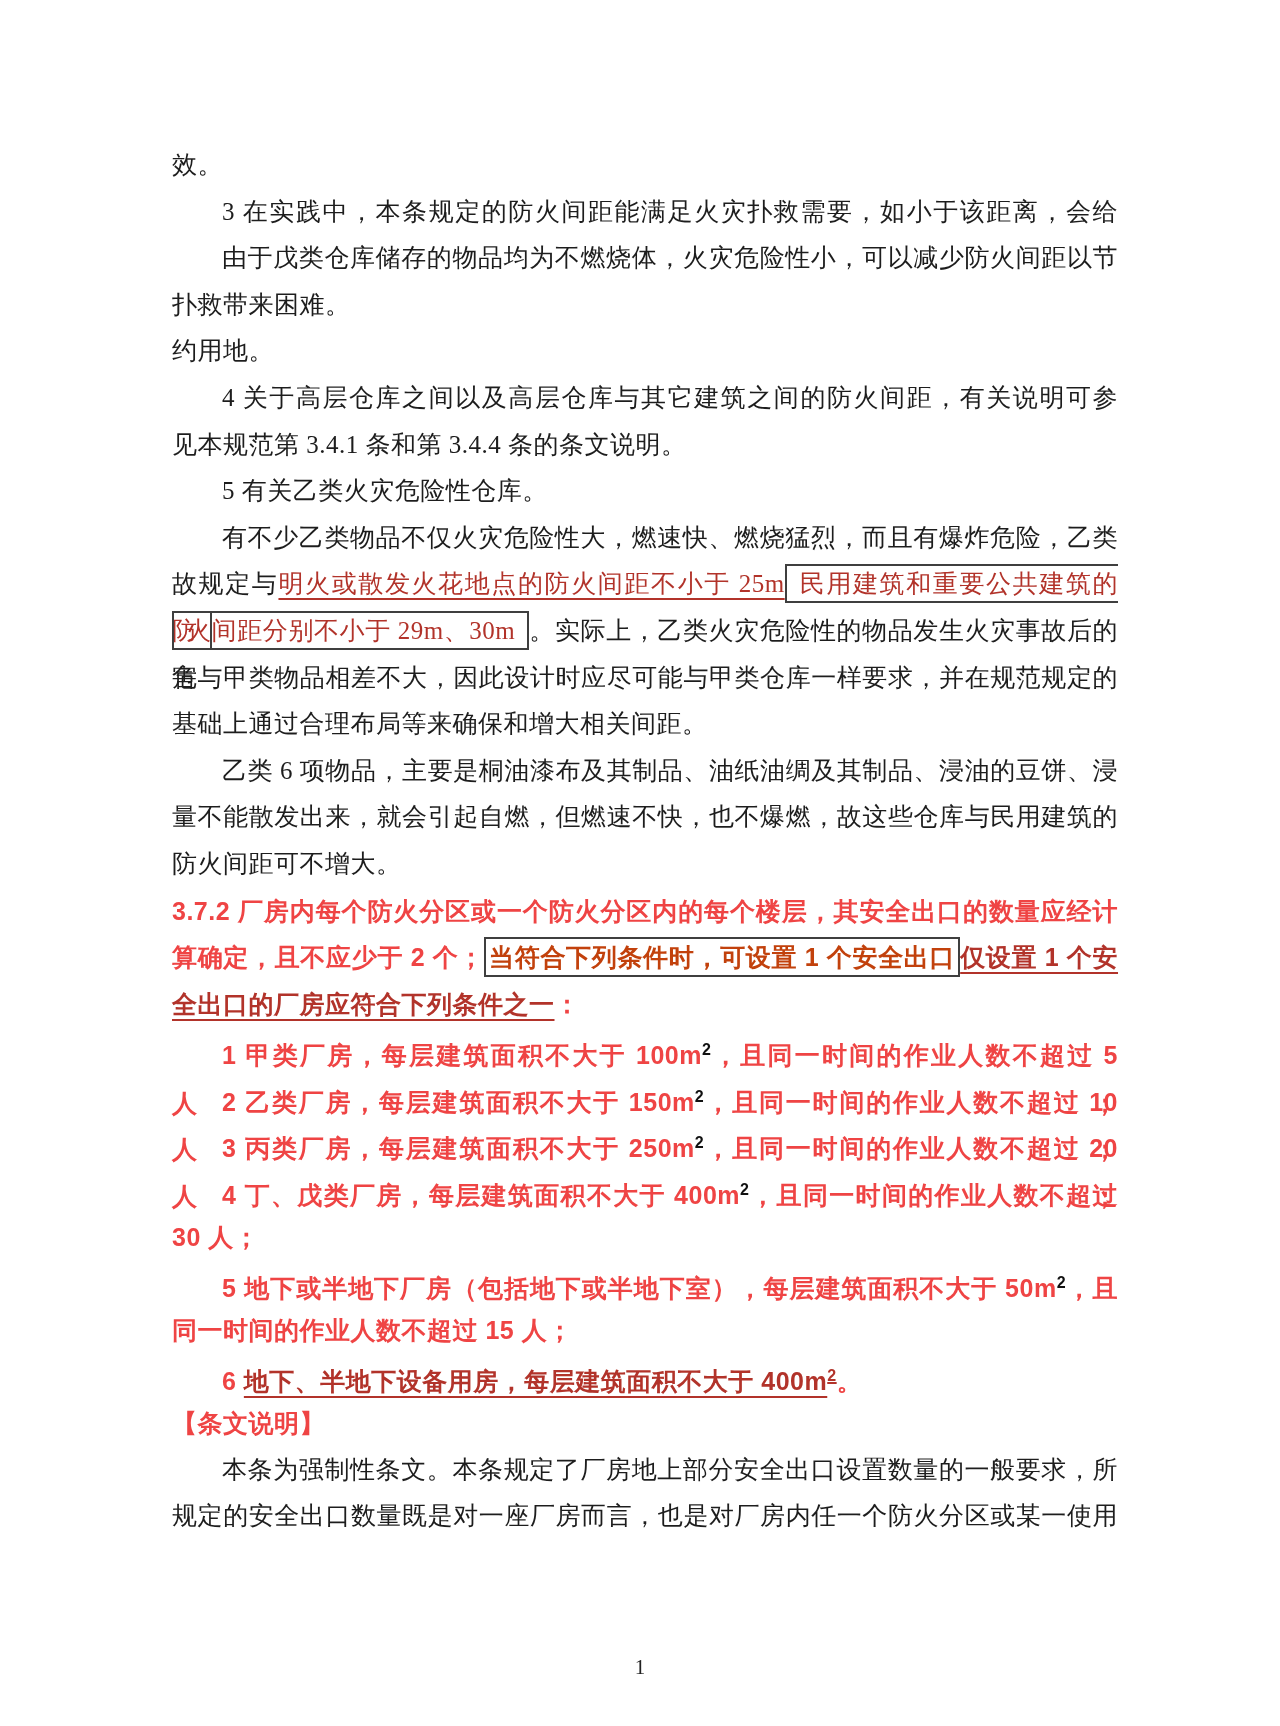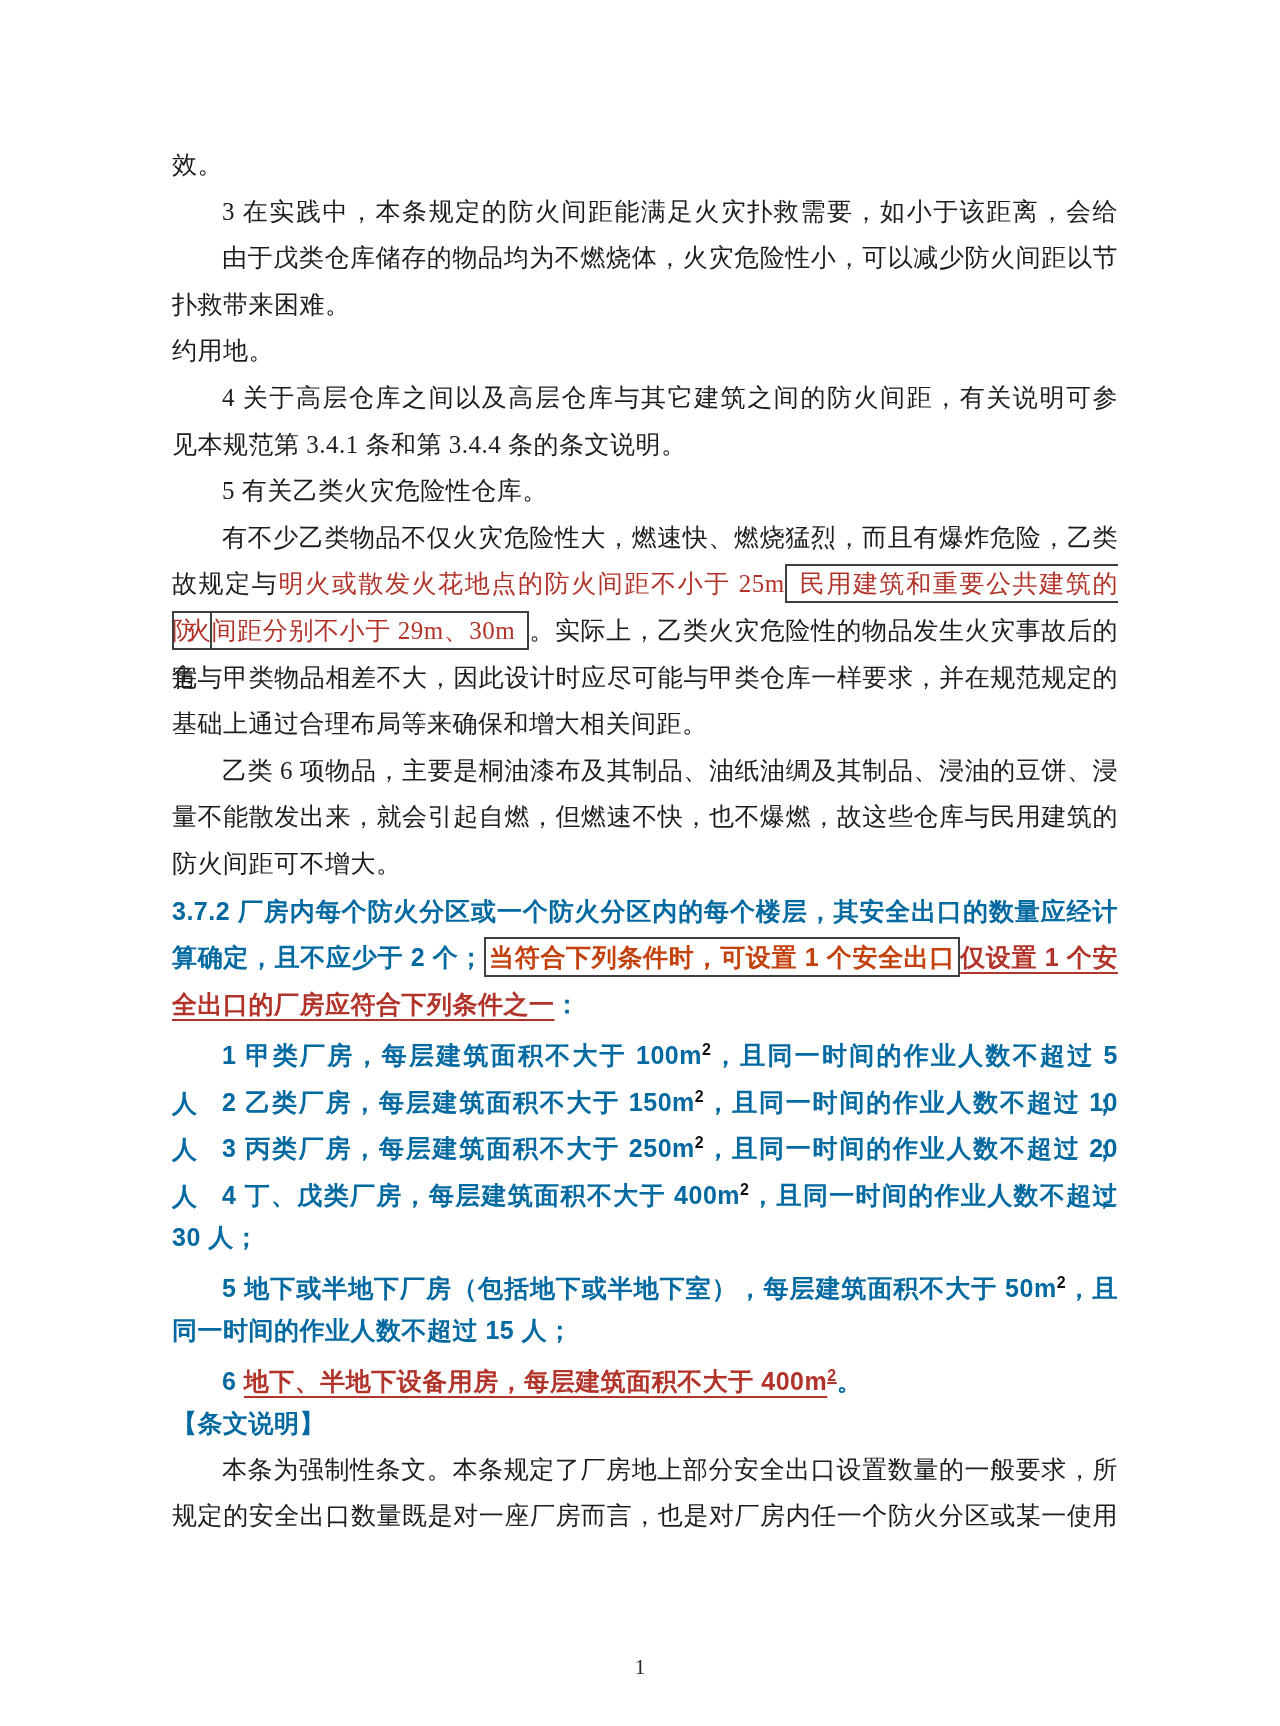--- a/index.html
+++ b/index.html
@@ -46,25 +46,26 @@
     text-indent: 50px;
   }
   
   .s-n {
     font-family: "Liberation Serif", "DejaVu Serif", serif;
     color: #1d1d1d;
   }
   .s-b {
     font-family: "Liberation Sans", "DejaVu Sans", sans-serif;
     font-weight: bold;
-    color: #0369a1;
+    color: #ef4444;
   }
   .s-r {
     font-family: "Liberation Serif", "DejaVu Serif", serif;
     color: #b2332a;
+    text-decoration: underline;
     text-decoration-color: #b2332a;
     text-decoration-thickness: 2px;
     text-underline-offset: 6px;
   }
   .s-rb {
     font-family: "Liberation Sans", "DejaVu Sans", sans-serif;
     font-weight: bold;
     color: #b2332a;
     text-decoration: underline;
     text-decoration-color: #b2332a;

